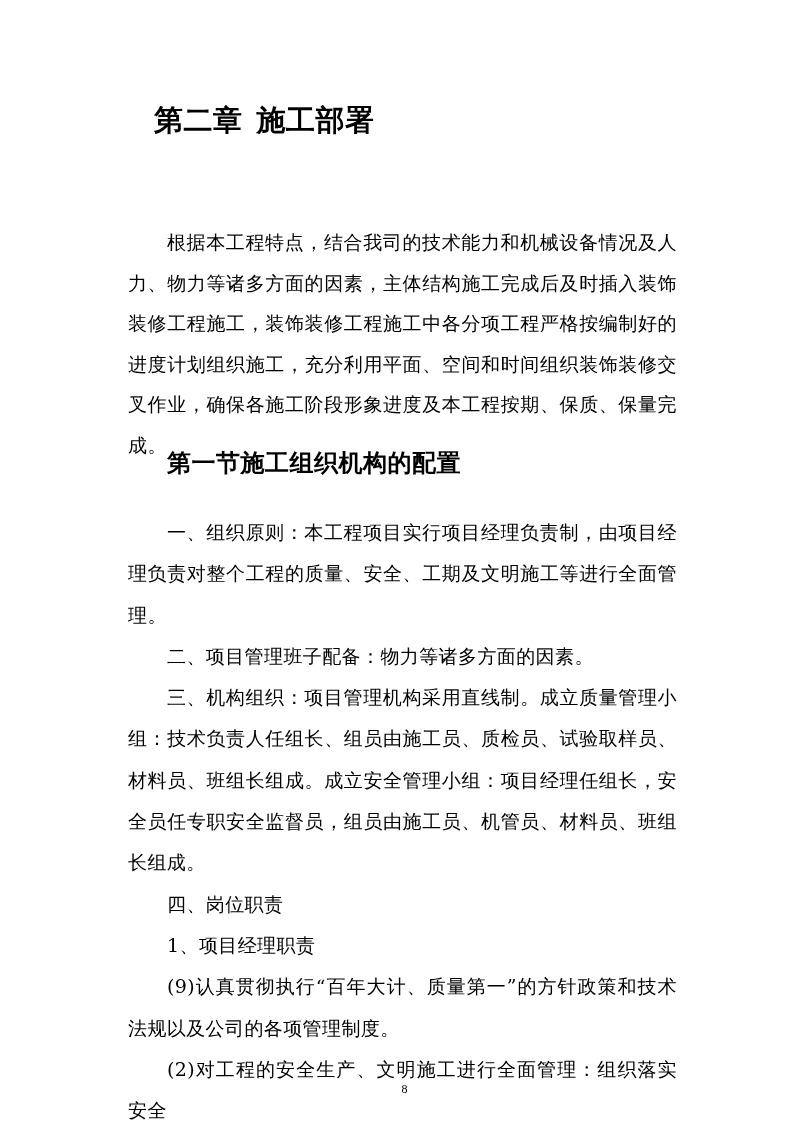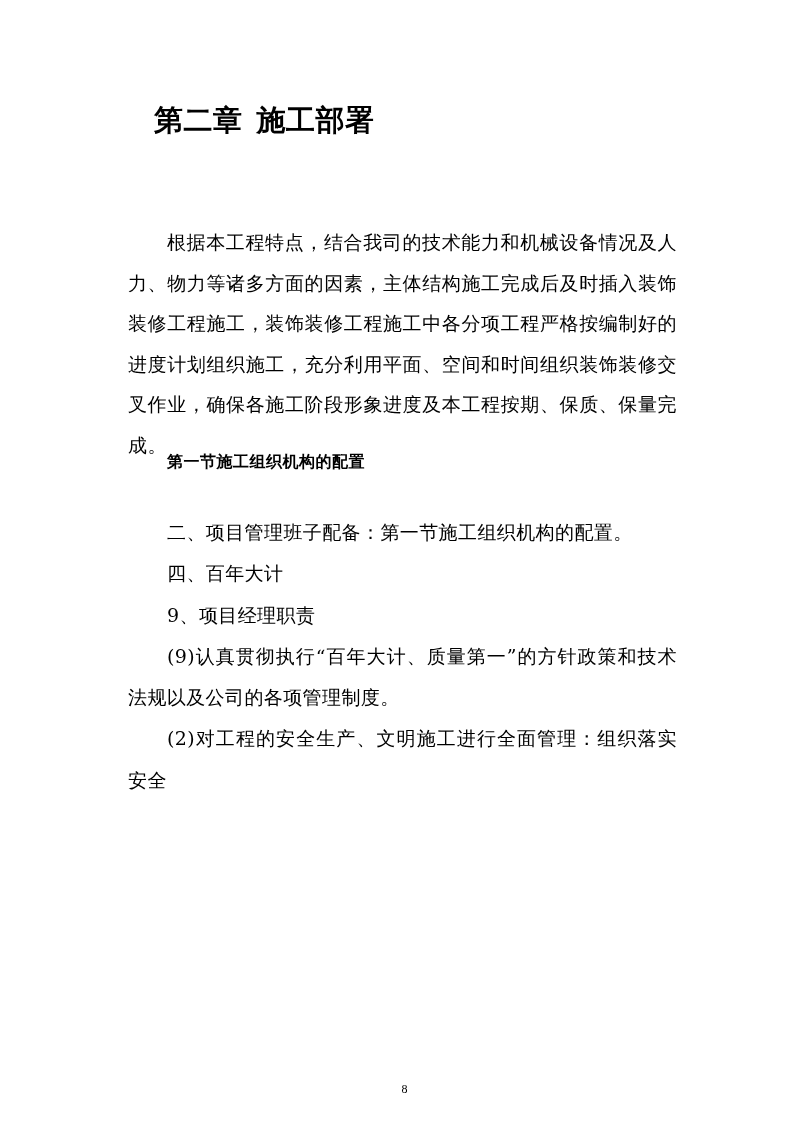--- a/index.html
+++ b/index.html
@@ -46,23 +46,23 @@
     }
     .para1 {
       top: 222px;
       line-height: 40.5px;
     }
     .indent { text-indent: 39px; }
     .section-title {
       position: absolute;
       left: 159px;
       top: 446px;
-      font-family: Liberation Mono, monospace;
+      font-family: Liberation Sans, sans-serif;
       font-weight: bold;
-      font-size: 16px;
+      font-size: 24px;
       line-height: 34px;
       letter-spacing: 0.5px;
       margin: 0;
       white-space: nowrap;
     }
     .block2 {
       top: 512px;
       line-height: 41.3px;
     }
     .block2 p {
@@ -84,22 +84,24 @@
 
 <div class="page">
 
   <h1 class="chapter-title"><span>第二章</span><span class="gap"></span><span>施工部署</span></h1>
 
   <p class="body-text para1 indent">根据本工程特点，结合我司的技术能力和机械设备情况及人力、物力等诸多方面的因素，主体结构施工完成后及时插入装饰装修工程施工，装饰装修工程施工中各分项工程严格按编制好的进度计划组织施工，充分利用平面、空间和时间组织装饰装修交叉作业，确保各施工阶段形象进度及本工程按期、保质、保量完成。</p>
 
   <h2 class="section-title">第一节施工组织机构的配置</h2>
 
   <div class="body-text block2">
-    <p class="indent">二、项目管理班子配备：第一节施工组织机构的配置。</p>
-    <p class="indent">四、百年大计</p>
-    <p class="indent">9、项目经理职责</p>
+    <p class="indent">一、组织原则：本工程项目实行项目经理负责制，由项目经理负责对整个工程的质量、安全、工期及文明施工等进行全面管理。</p>
+    <p class="indent">二、项目管理班子配备：物力等诸多方面的因素。</p>
+    <p class="indent">三、机构组织：项目管理机构采用直线制。成立质量管理小组：技术负责人任组长、组员由施工员、质检员、试验取样员、材料员、班组长组成。成立安全管理小组：项目经理任组长，安全员任专职安全监督员，组员由施工员、机管员、材料员、班组长组成。</p>
+    <p class="indent">四、岗位职责</p>
+    <p class="indent">1、项目经理职责</p>
     <p class="indent">(9)认真贯彻执行“百年大计、质量第一”的方针政策和技术法规以及公司的各项管理制度。</p>
     <p class="indent">(2)对工程的安全生产、文明施工进行全面管理：组织落实安全</p>
   </div>
 
   <div class="page-number">8</div>
 
 </div>
 
 </body></html>

